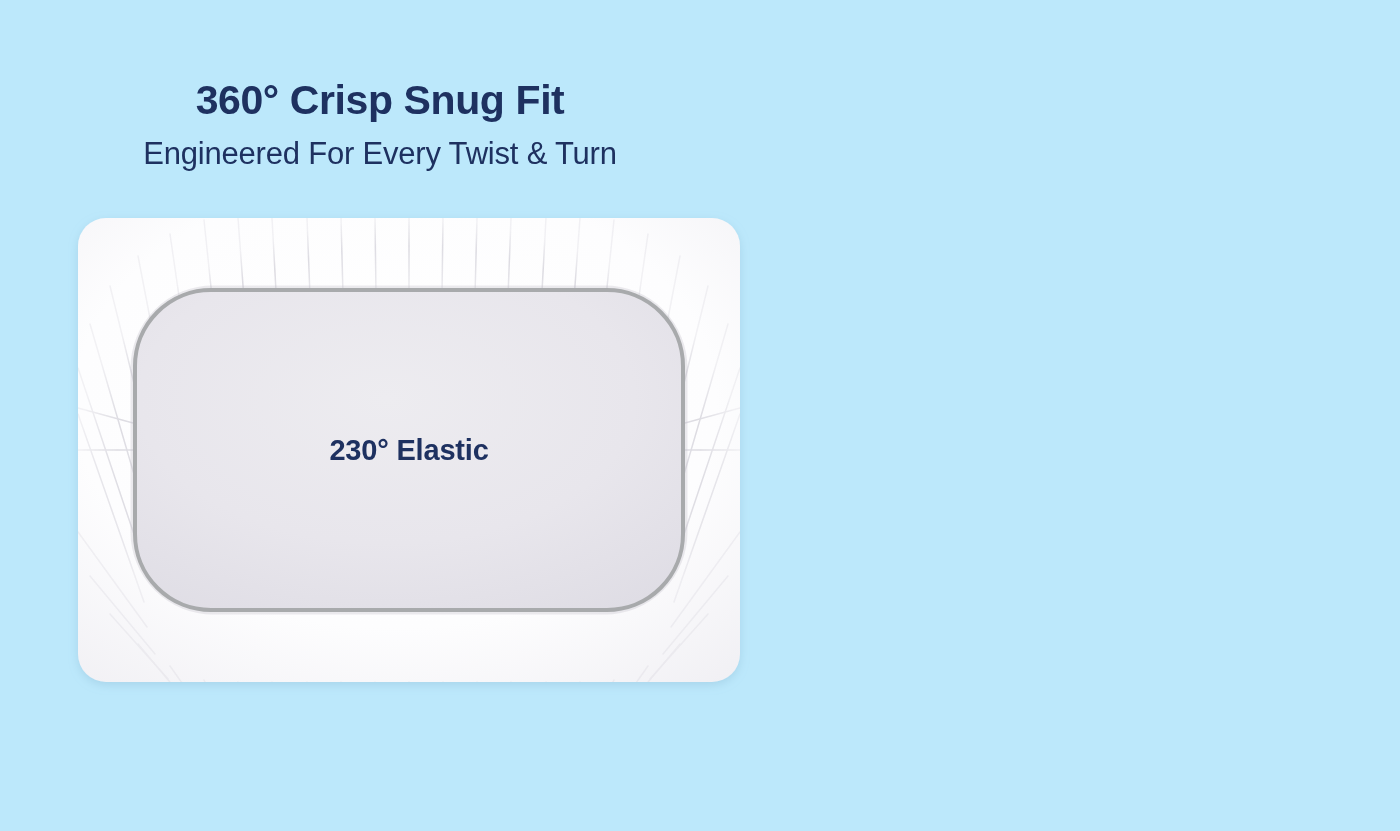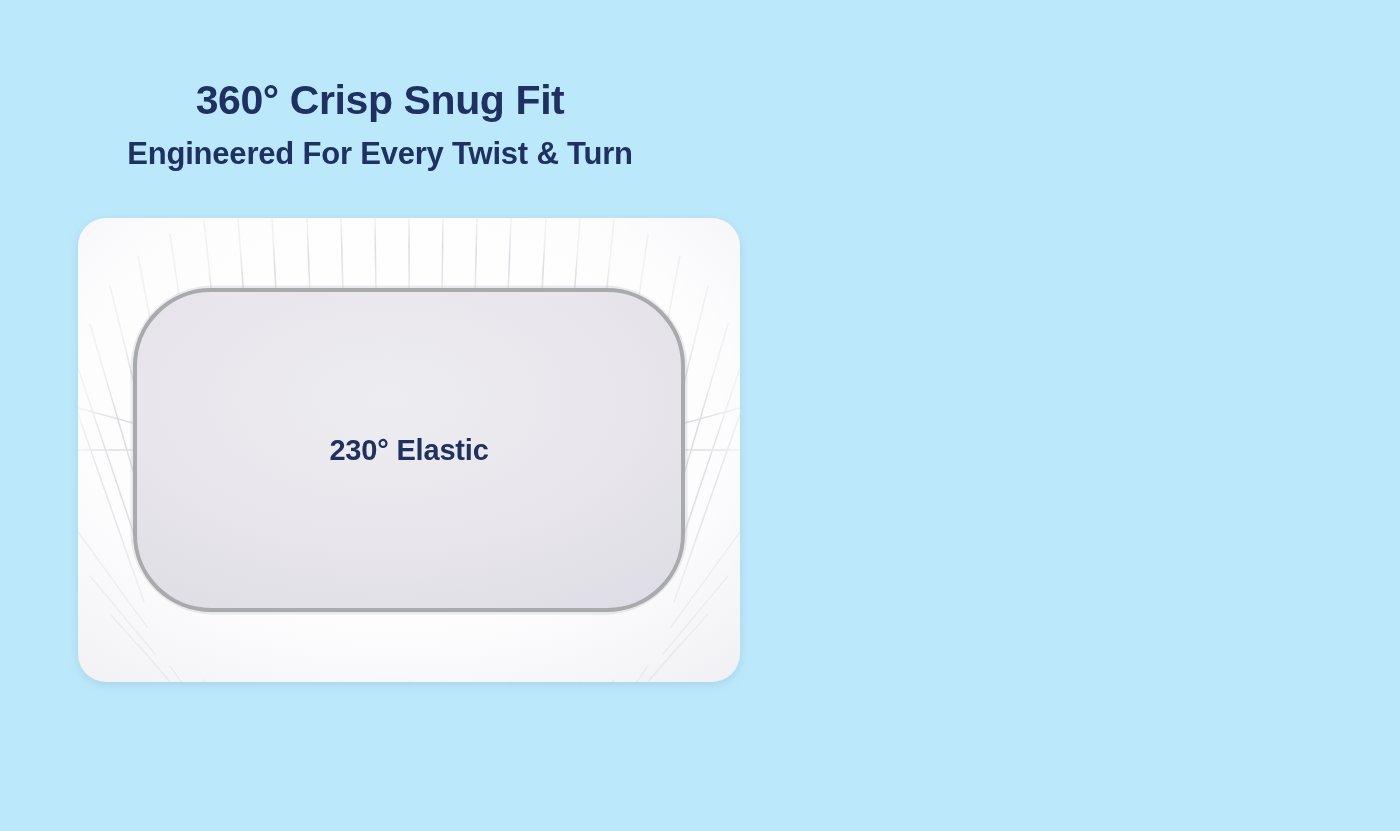--- a/index.html
+++ b/index.html
@@ -36,21 +36,21 @@
     font-weight: 700;
     letter-spacing: -0.4px;
     color: #1e3160;
     line-height: 1.12;
     font-family: "Liberation Sans", sans-serif;
   }
 
   #page-subtitle {
     margin: 13px 0 0 0;
     font-size: 31px;
-    font-weight: 700;
+    font-weight: 400;
     letter-spacing: -0.2px;
     color: #1e3160;
     line-height: 1.12;
     font-family: "Liberation Sans", sans-serif;
   }
 
   
   #sheet-illustration {
     position: absolute;
     left: 78px;

